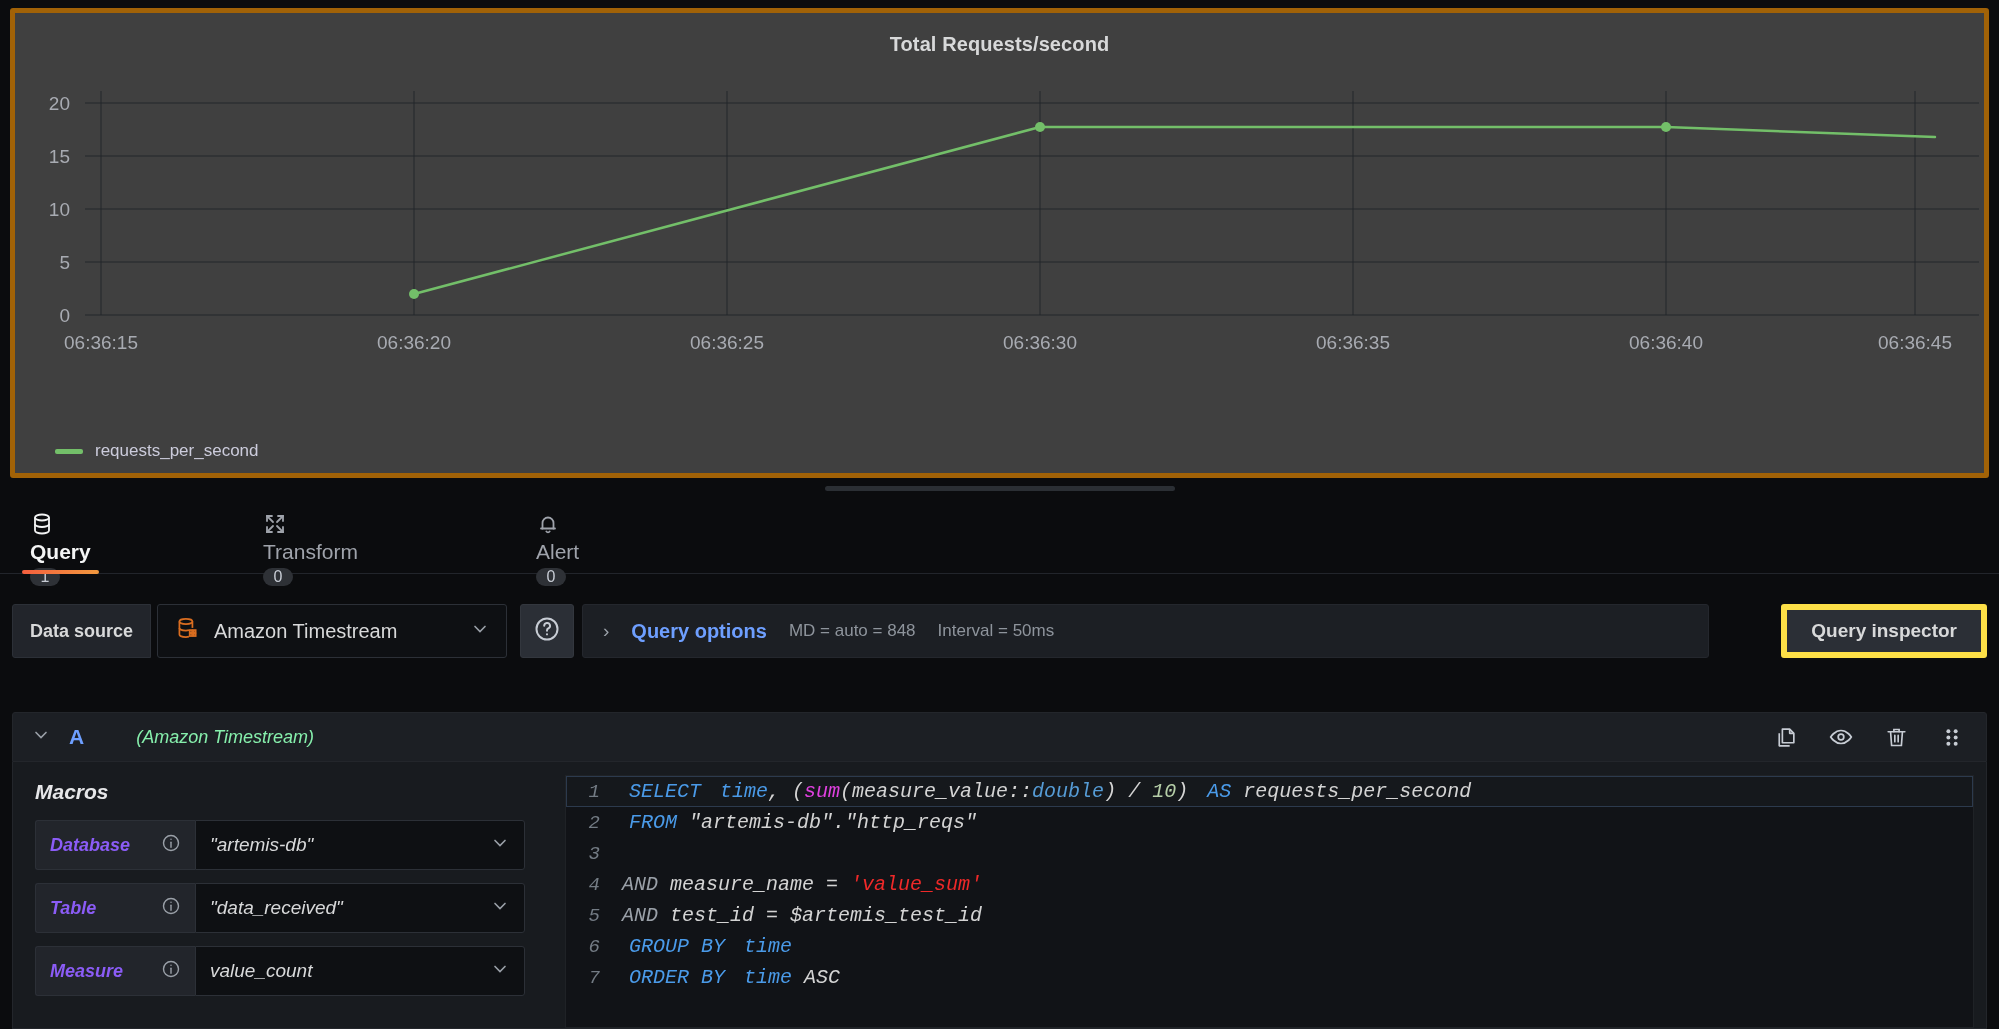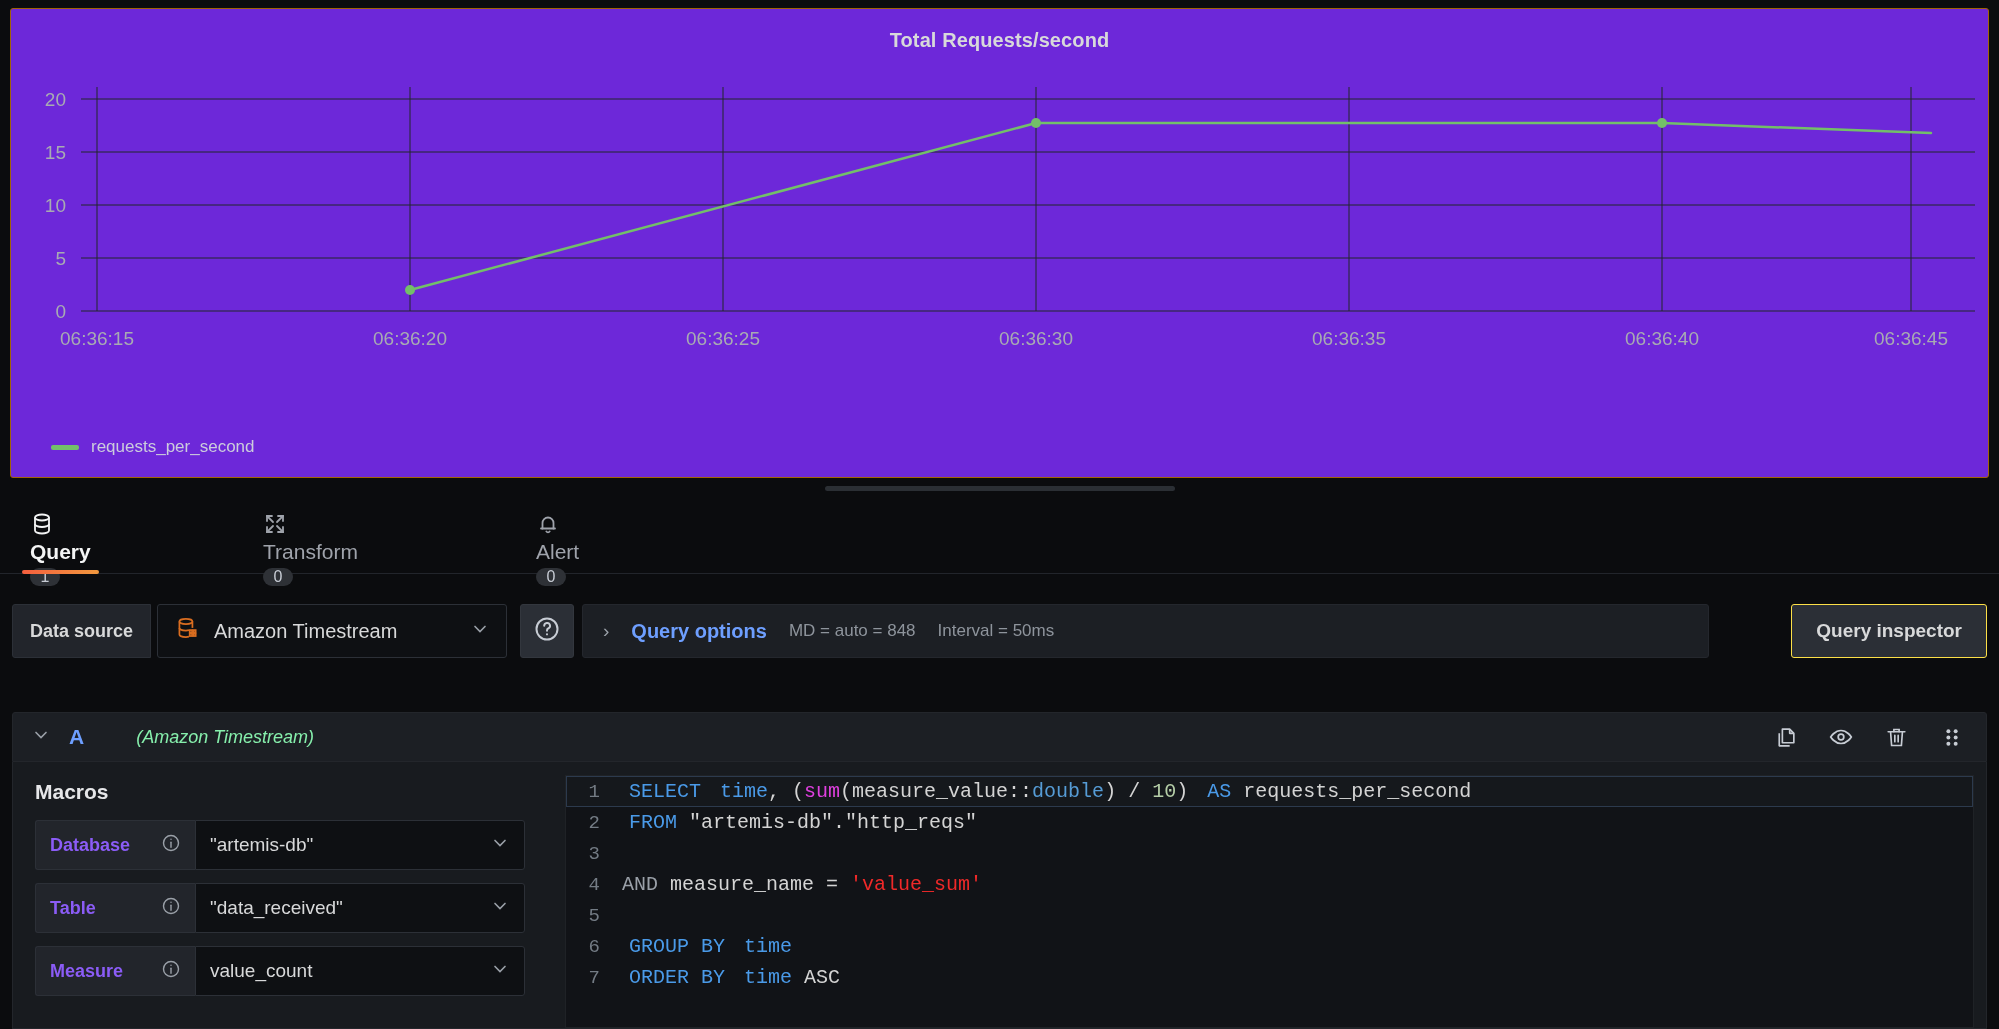--- a/index.html
+++ b/index.html
@@ -8,22 +8,22 @@
     background: #0b0c0e;
     font-family: "Liberation Sans", sans-serif;
     color: #ccccdc;
     overflow: hidden;
   }
 
   
   .panel {
     position: absolute; left: 10px; top: 8px;
     width: 1979px; height: 470px;
-    background: #6d28d9;
-    border: 1px solid #a16207;
+    background: #404040;
+    border: 5px solid #a16207;
     border-radius: 3px;
   }
   .panel-title {
     position: absolute; top: 20px; left: 0; width: 100%;
     text-align: center;
     font-size: 20px; font-weight: bold; color: #d8d9da;
     letter-spacing: .1px;
   }
   .plot-wrap { position: absolute; left: 0; top: 66px; width: 100%; height: 330px; }
   .plot-svg { display: block; width: 1979px; height: 330px; }
@@ -94,21 +94,21 @@
     position: absolute; left: 582px; top: 8px; right: 290px; height: 54px;
     background: #1c1f24; border: 1px solid #24272d; border-radius: 3px;
     display: flex; align-items: center; gap: 22px; padding: 0 20px;
   }
   .qopts-caret { color: #9aa0a8; font-size: 19px; }
   .qopts-title { color: #6e9fff; font-size: 20px; font-weight: bold; cursor: pointer; }
   .qopts-meta { color: #8e949c; font-size: 17px; }
   .q-inspector {
     position: absolute; right: 12px; top: 8px; height: 54px;
     display: flex; align-items: center; padding: 0 24px;
-    background: #2b2f36; border: 1px solid #fde047; border-radius: 3px;
+    background: #2b2f36; border: 6px solid #fde047; border-radius: 3px;
     font-size: 19px; font-weight: bold; color: #d8d9da; cursor: pointer;
   }
 
   
   .qrow {
     position: absolute; left: 12px; top: 712px;
     width: 1975px; height: 50px;
     background: #1c1f24; border: 1px solid #23262b;
     border-radius: 3px 3px 0 0;
     display: flex; align-items: center;
@@ -118,20 +118,21 @@
   .qrow-ds { margin-left: 52px; font-size: 18px; font-style: italic; color: #86efac; }
   .qrow-actions { margin-left: auto; display: flex; align-items: center; gap: 30px; padding-right: 22px; }
   .qrow-actions svg { display: block; cursor: pointer; }
 
   
   .editor-body {
     position: absolute; left: 12px; top: 762px;
     width: 1975px; height: 267px;
     background: #181b1f; border: 1px solid #23262b; border-top: none;
     display: flex;
+    font-style: italic;
   }
   .macros { width: 552px; padding: 18px 0 0 22px; }
   .macros-title { font-size: 21px; font-weight: bold; color: #e6e7e9; margin-bottom: 16px; }
   .macro-row { display: flex; align-items: stretch; margin-bottom: 13px; }
   .macro-key {
     width: 160px; height: 50px; padding: 0 14px;
     background: #22252b; border: 1px solid #2c3037; border-right: none;
     border-radius: 3px 0 0 3px;
     display: flex; align-items: center; gap: 10px;
     font-size: 18px; font-weight: bold; color: #8b5cf6;
@@ -441,20 +442,21 @@
       </div>
       <div class="sql-line">
         <span class="sql-num">3</span>
       </div>
       <div class="sql-line">
         <span class="sql-num">4</span>
         <span class="sql-code"><span class="dim">AND</span><span class="plain"> measure_name = </span><span class="str">'value_sum'</span></span>
       </div>
       <div class="sql-line">
         <span class="sql-num">5</span>
+        <span class="sql-code"><span class="dim">AND</span><span class="plain"> test_id = $artemis_test_id</span></span>
       </div>
       <div class="sql-line">
         <span class="sql-num">6</span>
         <span class="sql-code"><span class="kw">GROUP BY</span><span class="plain"> </span><span class="kw">time</span></span>
       </div>
       <div class="sql-line">
         <span class="sql-num">7</span>
         <span class="sql-code"><span class="kw">ORDER BY</span><span class="plain"> </span><span class="kw">time</span><span class="plain"> </span><span class="plain">ASC</span></span>
       </div>
     </div>

